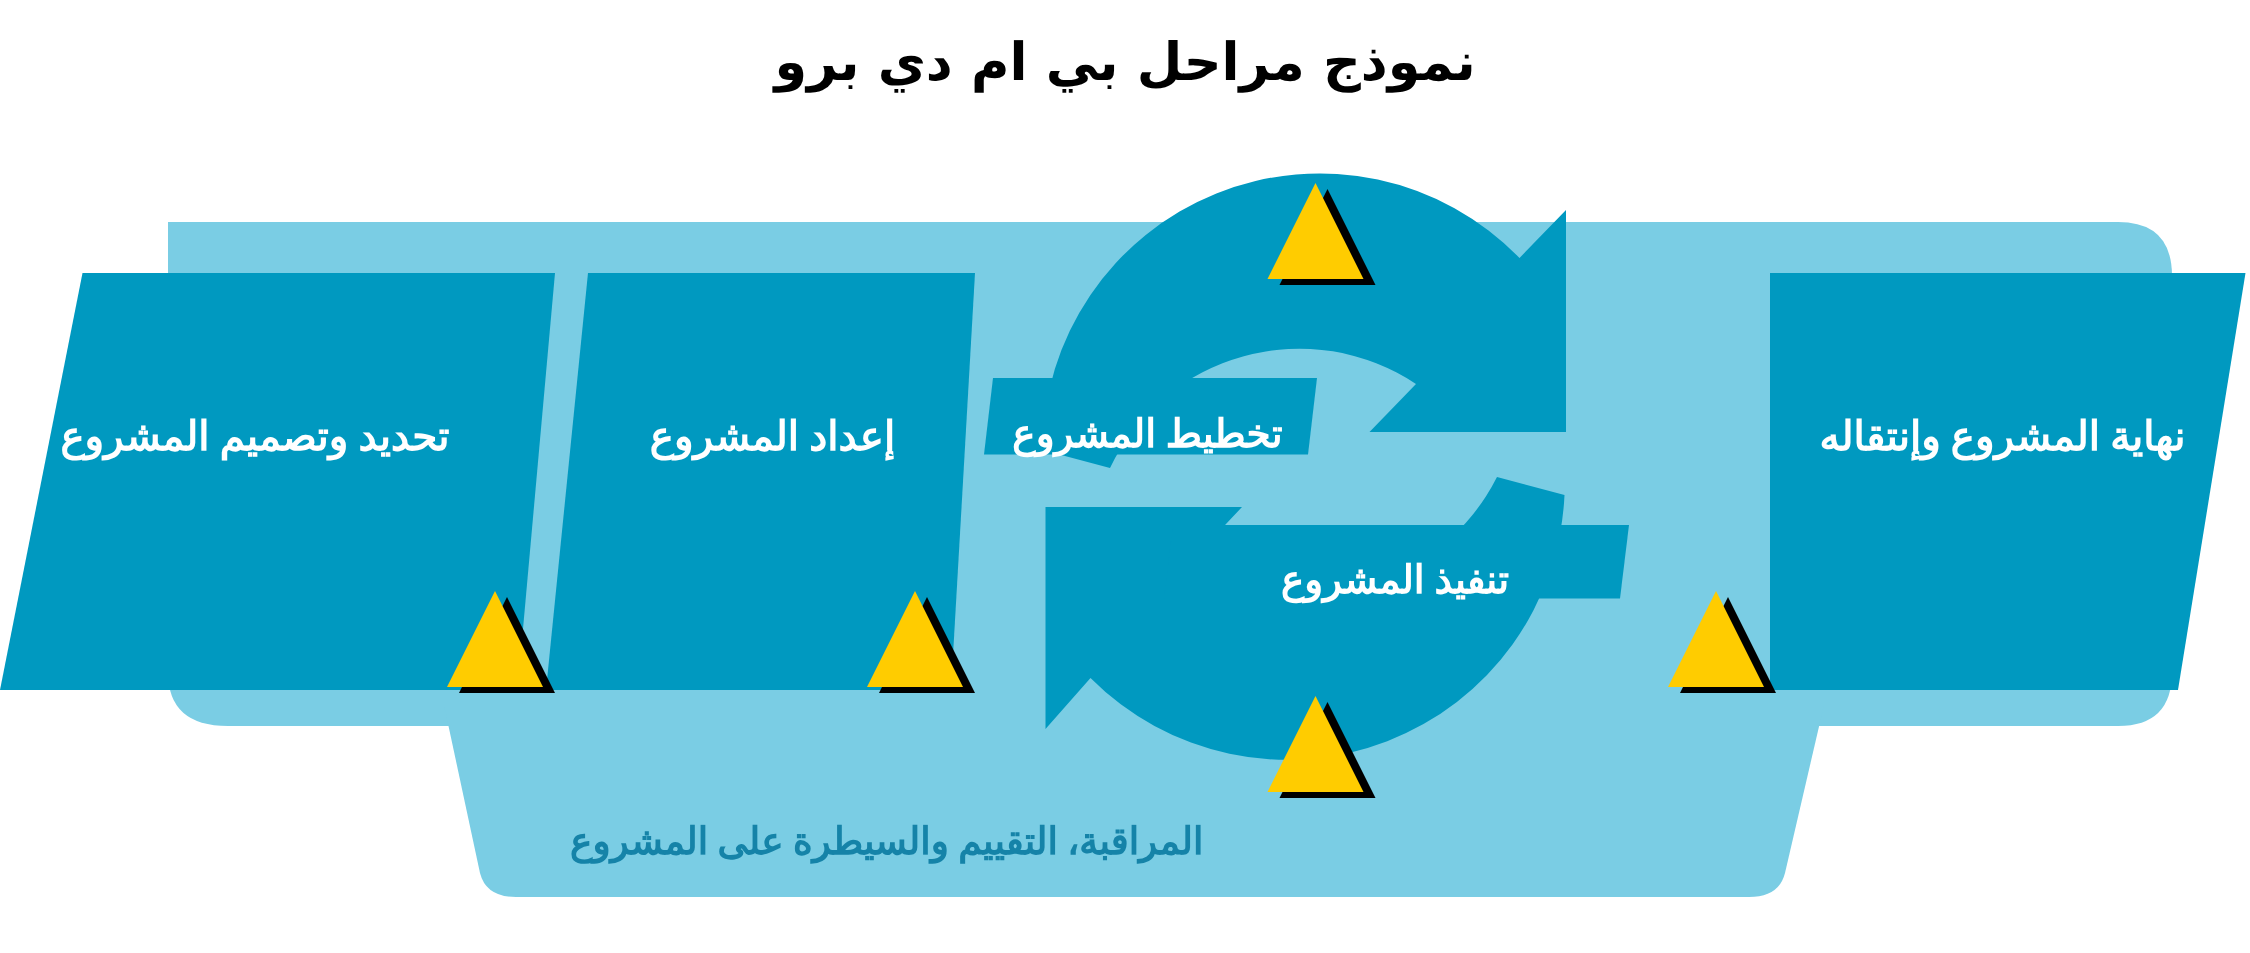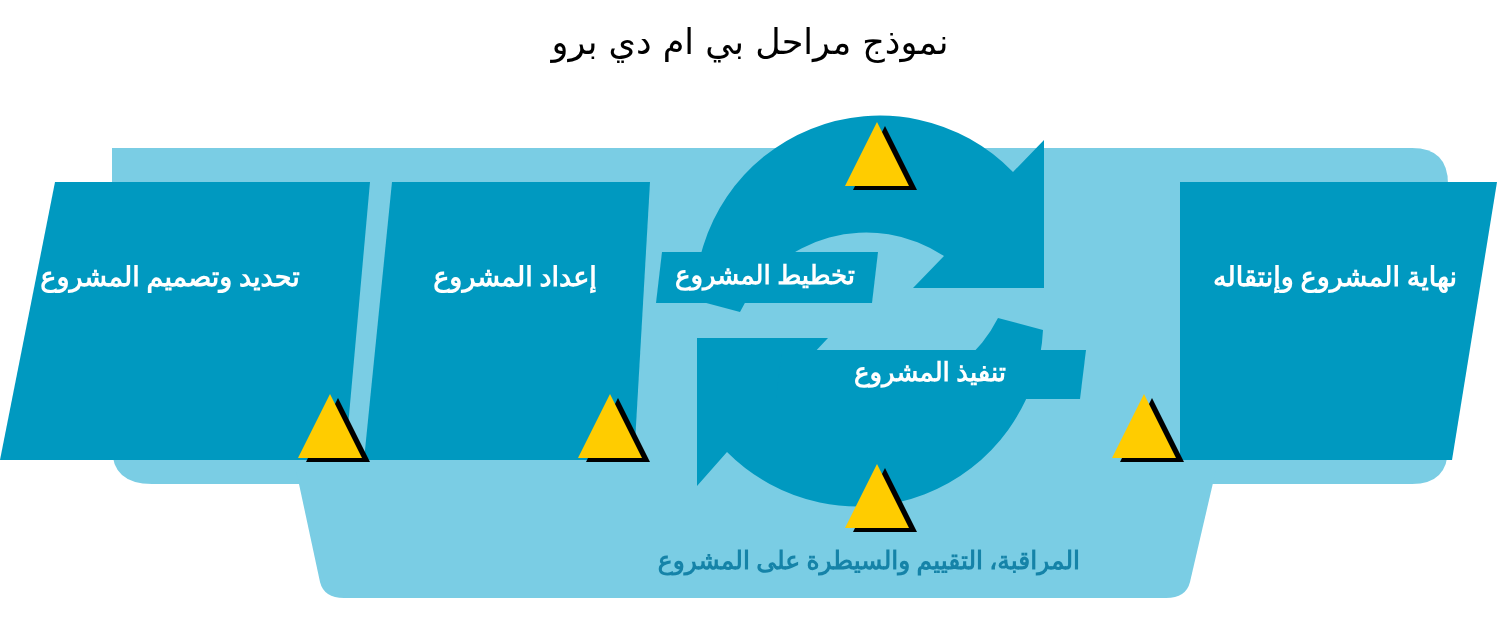--- a/index.html
+++ b/index.html
@@ -10,49 +10,50 @@
     font-family:"Liberation Serif","DejaVu Serif",serif;
     overflow:hidden;
   }
   #stage{position:relative;width:1500px;height:635px;}
 
   
   .title{
     position:absolute;left:0;top:22px;width:1500px;
     text-align:center;
     font-family:"DejaVu Sans","Liberation Sans",sans-serif;
-    font-weight:normal;font-size:35px;color:#000000;
+    font-weight:bold;font-size:35px;color:#000000;
     direction:rtl;white-space:nowrap;
   }
 
   
   #art{position:absolute;left:0;top:0;width:1500px;height:635px;}
 
   
   .lbl{
     position:absolute;
     color:#ffffff;font-weight:bold;
     direction:rtl;text-align:center;
     font-family:"Liberation Serif","DejaVu Serif",serif;
     line-height:1.18;
     pointer-events:none;
+    margin-top:14px;
   }
   .lbl-box{font-size:27px;}
   .lbl-banner{font-size:26px;}
 
   #lbl-define{left:40px;top:262px;width:260px;}
   #lbl-setup {left:405px;top:262px;width:220px;}
   #lbl-end   {left:1200px;top:262px;width:270px;}
 
   #lbl-plan   {left:655px;top:261px;width:220px;}
   #lbl-execute{left:780px;top:358px;width:300px;}
 
   .caption{
     position:absolute;left:380px;top:546px;width:700px;
-    text-align:right;direction:rtl;
+    text-align:left;direction:rtl;
     font-family:"Liberation Serif","DejaVu Serif",serif;
     font-weight:bold;font-size:25px;color:#1583a8;
     white-space:nowrap;
   }
 </style>
 </head>
 <body>
 
 <div id="stage">
 

